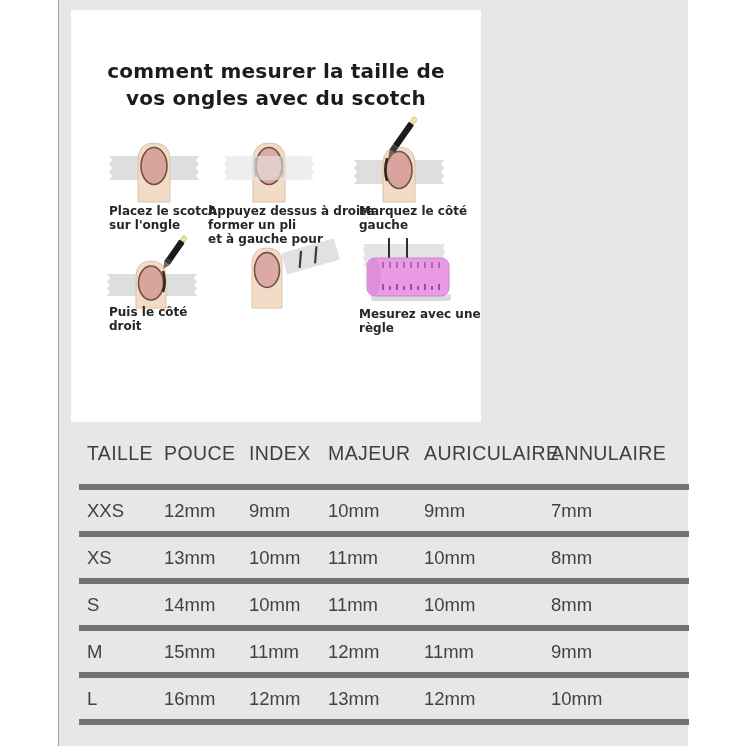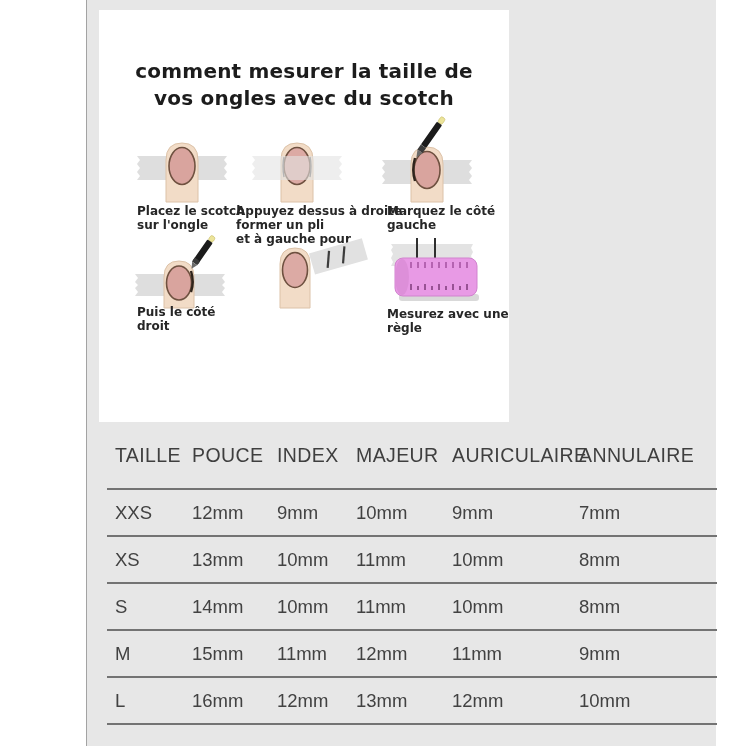--- a/index.html
+++ b/index.html
@@ -4,21 +4,21 @@
 <style>
   html,body{margin:0;padding:0;}
   body{
     width:746px;height:746px;position:relative;overflow:hidden;
     background:#ffffff;
     font-family:"Liberation Sans",sans-serif;
   }
   
   .content-col{
     position:absolute;top:0;left:58px;width:630px;height:746px;
-    background:#e7e7e7;border-left:1px solid #a3a3a3;box-sizing:border-box;margin-left:28px;
+    background:#e7e7e7;border-left:1px solid #a3a3a3;box-sizing:border-box;
   }
   
   .card{
     position:absolute;top:10px;left:12px;width:410px;height:412px;
     background:#ffffff;
     font-family:"DejaVu Sans",sans-serif;
   }
   .card-title{
     position:absolute;top:48px;left:0;width:100%;
     text-align:center;font-weight:bold;font-size:20px;line-height:27px;
@@ -31,21 +31,21 @@
   }
   .caption div{white-space:nowrap;}
   
   .size-table{position:absolute;top:422px;left:0;width:630px;}
   .trow{
     display:grid;
     grid-template-columns:77px 85px 79px 96px 127px 1fr;
     align-items:center;
     margin-left:20px;padding-left:8px;
     box-sizing:border-box;
-    border-bottom:2px solid #737373;
+    border-bottom:6px solid #737373;
     color:#424242;
   }
   .trow.head{height:68px;font-size:19.5px;color:#3f3f3f;letter-spacing:.4px;}
   .trow.body{height:47px;font-size:18.5px;}
   .cell{white-space:nowrap;}
 </style>
 </head>
 <body>
 
 <div class="content-col">

